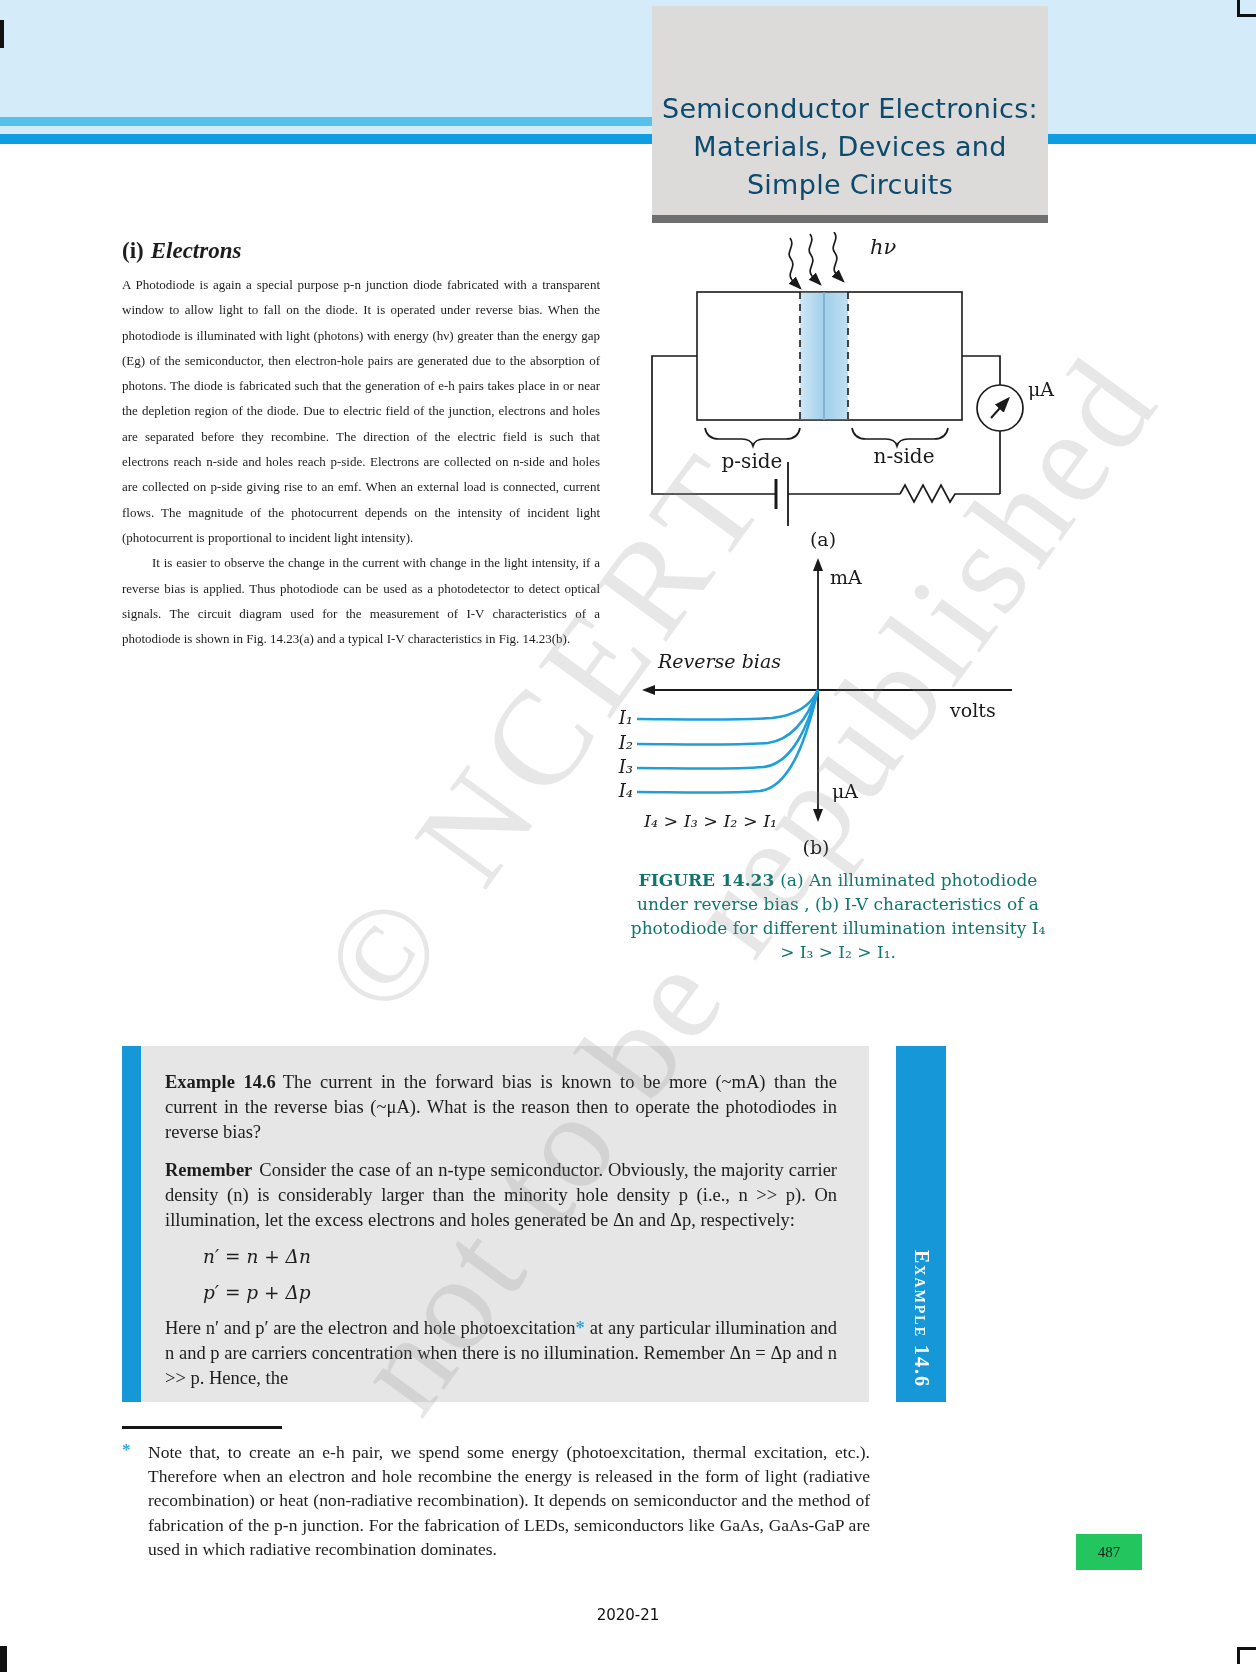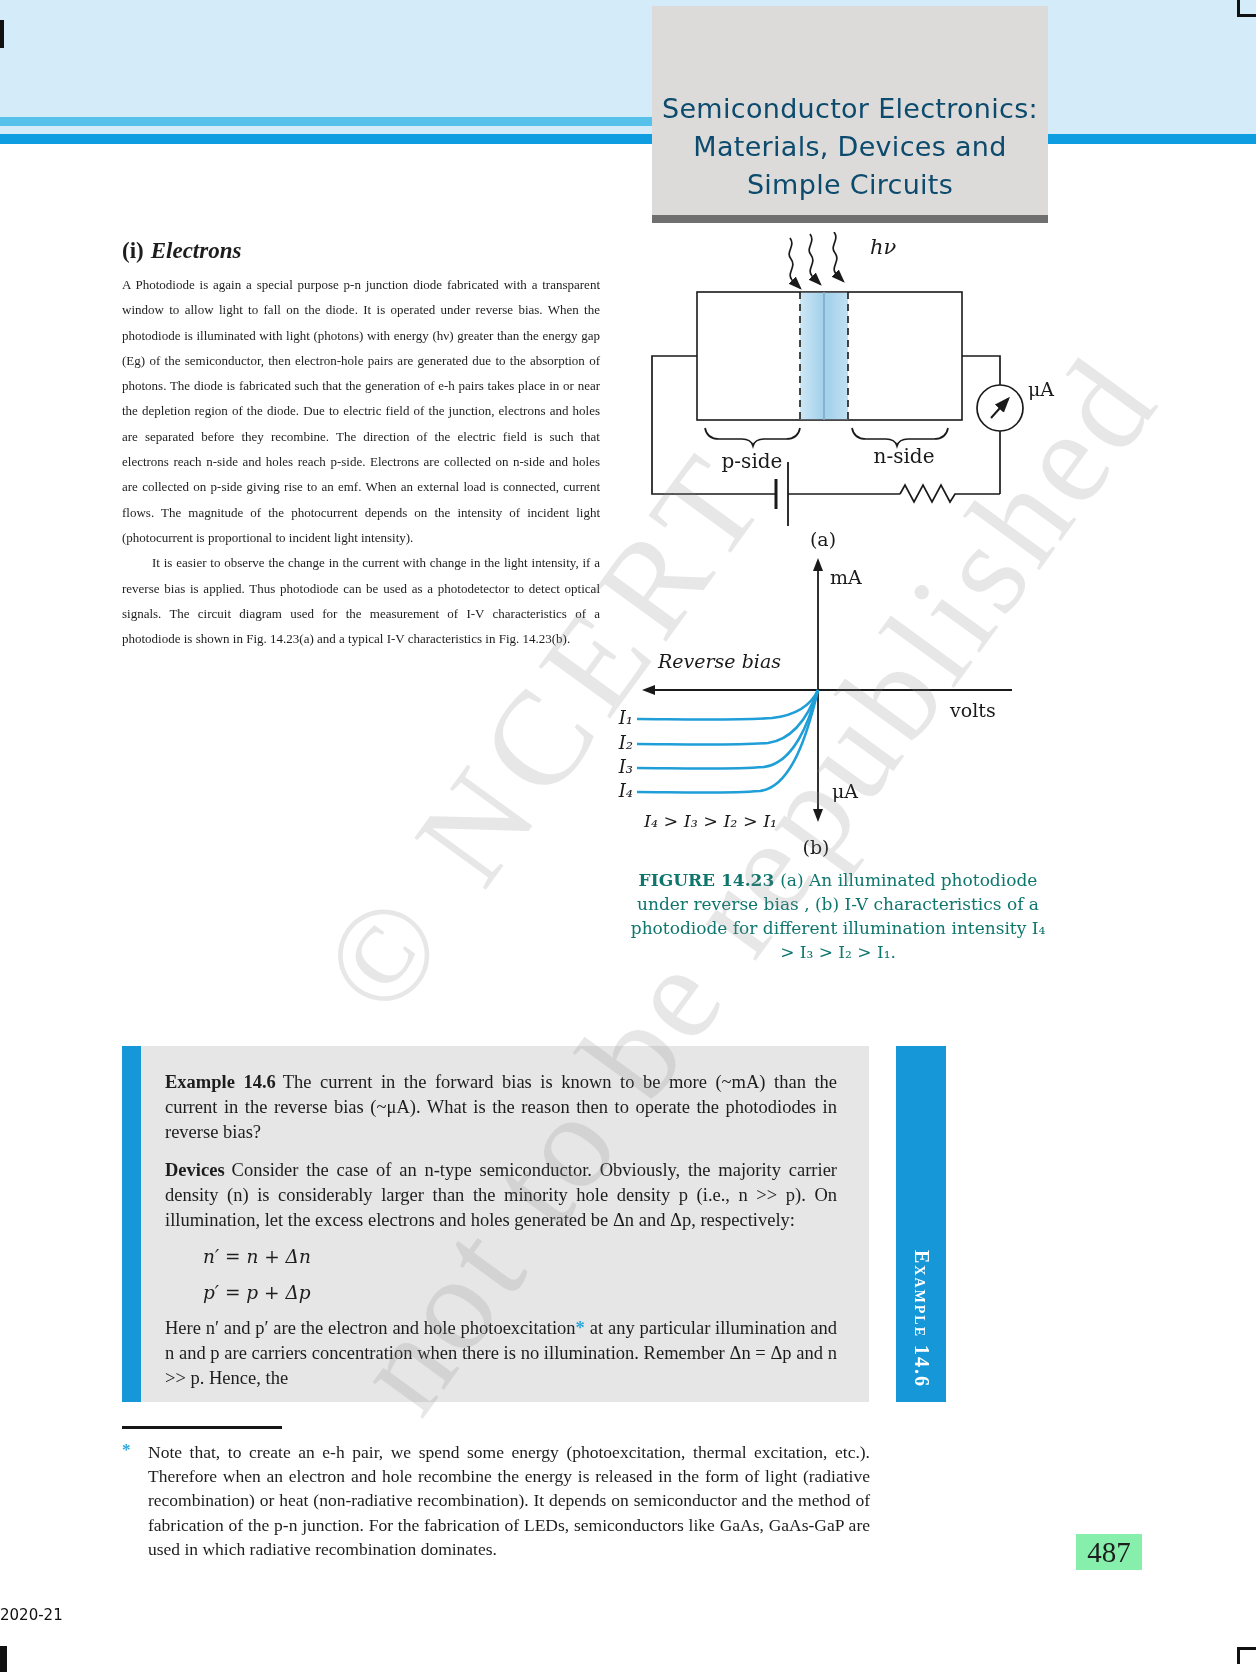--- a/index.html
+++ b/index.html
@@ -55,23 +55,23 @@
   .ex-side span{writing-mode:vertical-rl;font-variant:small-caps;color:#fff;font-size:20px;
                 font-weight:bold;letter-spacing:2px;font-family:"Liberation Serif",serif;}
 
   
   .fn-rule{left:122px;top:1426px;width:160px;height:3px;background:#161616;}
   .footnote{left:122px;top:1440px;width:748px;display:flex;}
   .fn-marker{color:#2BA7E0;width:26px;flex:none;font-size:17px;font-weight:bold;}
   .fn-text{text-align:justify;font-size:17.5px;line-height:24.2px;}
 
   
-  .page-badge{left:1076px;top:1534px;width:66px;height:36px;background:#86efac;
-              text-align:center;line-height:36px;font-size:29px;}
-  .footer{left:0;top:1606px;width:1256px;text-align:left;
+  .page-badge{left:1076px;top:1534px;width:66px;height:36px;background:#22c55e;
+              text-align:center;line-height:36px;font-size:15px;}
+  .footer{left:0;top:1606px;width:1256px;text-align:center;
           font-family:"DejaVu Sans","Liberation Sans",sans-serif;font-size:15px;color:#111;}
 
   
   .watermark{left:-150px;top:600px;width:1600px;text-align:center;
              transform:rotate(-54deg);z-index:5;pointer-events:none;color:#8a8a8a;opacity:.20;
              font-family:"Liberation Serif",serif;}
   .watermark .wm1{font-size:135px;letter-spacing:12px;margin-bottom:105px;}
   .watermark .wm2{font-size:135px;letter-spacing:6px;}
 
   svg text{font-family:"DejaVu Serif","Liberation Serif",serif;fill:#1a1a1a;}
@@ -181,21 +181,21 @@
   </svg>
 
   <div class="abs fig-caption">
     <span class="cap-label">FIGURE 14.23</span><span>(a) An illuminated photodiode under reverse bias , (b) I-V characteristics of a photodiode for different illumination intensity I₄ &gt; I₃ &gt; I₂ &gt; I₁.</span>
   </div>
 
   <div class="abs ex-box">
     <div class="ex-bar"></div>
     <div class="ex-content">
       <p class="ex-q"><strong class="ex-lead">Example 14.6</strong><span>The current in the forward bias is known to be more (~mA) than the current in the reverse bias (~μA). What is the reason then to operate the photodiodes in reverse bias?</span></p>
-      <p><strong class="ex-lead">Devices</strong><span>Consider the case of an n-type semiconductor. Obviously, the majority carrier density (n) is considerably larger than the minority hole density p (i.e., n &gt;&gt; p). On illumination, let the excess electrons and holes generated be Δn and Δp, respectively:</span></p>
+      <p><strong class="ex-lead">Remember</strong><span>Consider the case of an n-type semiconductor. Obviously, the majority carrier density (n) is considerably larger than the minority hole density p (i.e., n &gt;&gt; p). On illumination, let the excess electrons and holes generated be Δn and Δp, respectively:</span></p>
       <p class="eq">n′ = n + Δn</p>
       <p class="eq">p′ = p + Δp</p>
       <p class="ex-close"><span>Here n′ and p′ are the electron and hole photoexcitation</span><span class="star">*</span><span>at any particular illumination and n and p are carriers concentration when there is no illumination. Remember Δn = Δp and n &gt;&gt; p. Hence, the</span></p>
     </div>
   </div>
 
   <div class="abs ex-side">
     <span>Example 14.6</span>
   </div>
 

